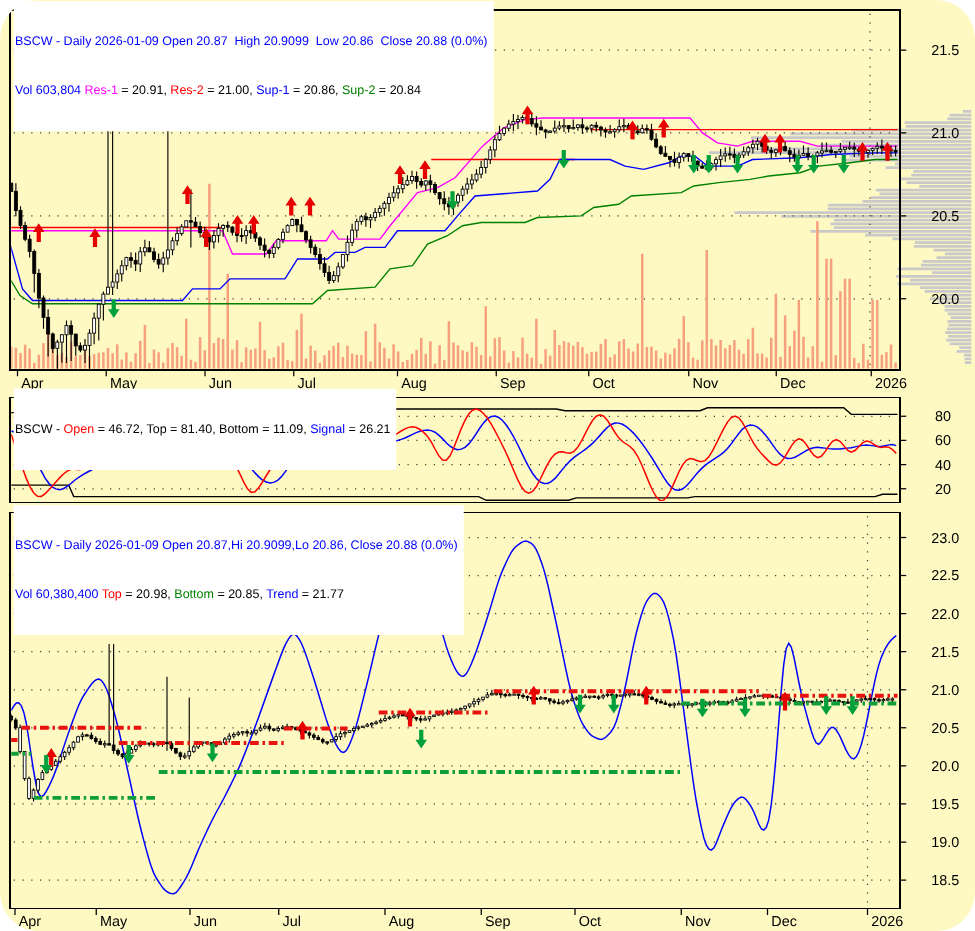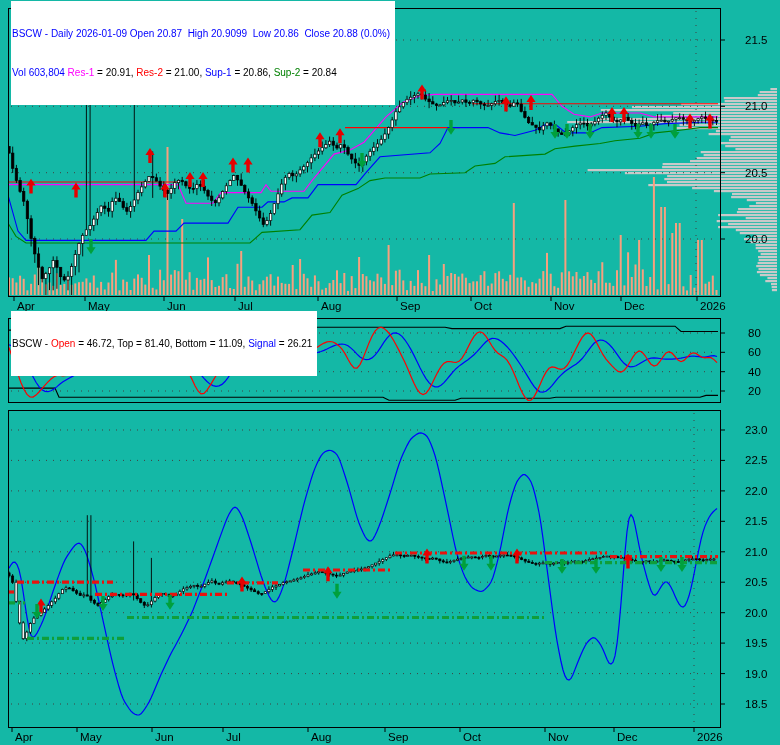--- a/index.html
+++ b/index.html
@@ -1,17 +1,17 @@
 <!DOCTYPE html>
 <html><head>
 <meta charset="utf-8">
 <style>
   html,body{margin:0;padding:0;background:#fff;}
-  .screen{position:relative;width:780px;height:745px;background:#14b8a6;overflow:hidden;
-          font-family:"Liberation Sans",sans-serif;}
+  .screen{position:relative;width:780px;height:745px;background:#fef9c3;overflow:hidden;
+          font-family:"Liberation Sans",sans-serif;border-radius:31px;}
   .screen svg{position:absolute;left:0;top:0;font-family:"Liberation Sans",sans-serif;}
   .hdr{position:absolute;background:#fff;font-size:10px;line-height:13px;white-space:pre;
        padding:0 5px 0 1px;z-index:5;}
   .hdr .l{height:13px;}
 </style>
 </head>
 <body>
 
 <div class="screen">
   <svg id="cv" width="780" height="745">
@@ -1266,13 +1266,17 @@
 
   <div class="hdr" style="left:11px;top:1px">
     <div class="l" style="color:#0000ff">BSCW - Daily 2026-01-09 Open 20.87  High 20.9099  Low 20.86  Close 20.88 (0.0%)</div>
     <div class="l" id="h1b"><span style="color: rgb(0, 0, 255);">Vol 603,804 </span><span style="color: rgb(255, 0, 255);">Res-1</span><span style="color: rgb(0, 0, 0);"> = 20.91, </span><span style="color: rgb(255, 0, 0);">Res-2</span><span style="color: rgb(0, 0, 0);"> = 21.00, </span><span style="color: rgb(0, 0, 255);">Sup-1</span><span style="color: rgb(0, 0, 0);"> = 20.86, </span><span style="color: rgb(0, 128, 0);">Sup-2</span><span style="color: rgb(0, 0, 0);"> = 20.84</span></div>
   </div>
 
   <div class="hdr" style="left:11px;top:311px">
     <div class="l" id="h2a"><span style="color: rgb(0, 0, 0);">BSCW - </span><span style="color: rgb(255, 0, 0);">Open</span><span style="color: rgb(0, 0, 0);"> = 46.72, Top = 81.40, Bottom = 11.09, </span><span style="color: rgb(0, 0, 255);">Signal</span><span style="color: rgb(0, 0, 0);"> = 26.21</span></div>
   </div>
 
+  <div class="hdr" style="left:11px;top:404px">
+    <div class="l" style="color:#0000ff">BSCW - Daily 2026-01-09 Open 20.87,Hi 20.9099,Lo 20.86, Close 20.88 (0.0%)</div>
+    <div class="l" id="h3b"><span style="color: rgb(0, 0, 255);">Vol 60,380,400 </span><span style="color: rgb(255, 0, 0);">Top</span><span style="color: rgb(0, 0, 0);"> = 20.98, </span><span style="color: rgb(0, 128, 0);">Bottom</span><span style="color: rgb(0, 0, 0);"> = 20.85, </span><span style="color: rgb(0, 0, 255);">Trend</span><span style="color: rgb(0, 0, 0);"> = 21.77</span></div>
+  </div>
 </div>
 
 </body></html>

